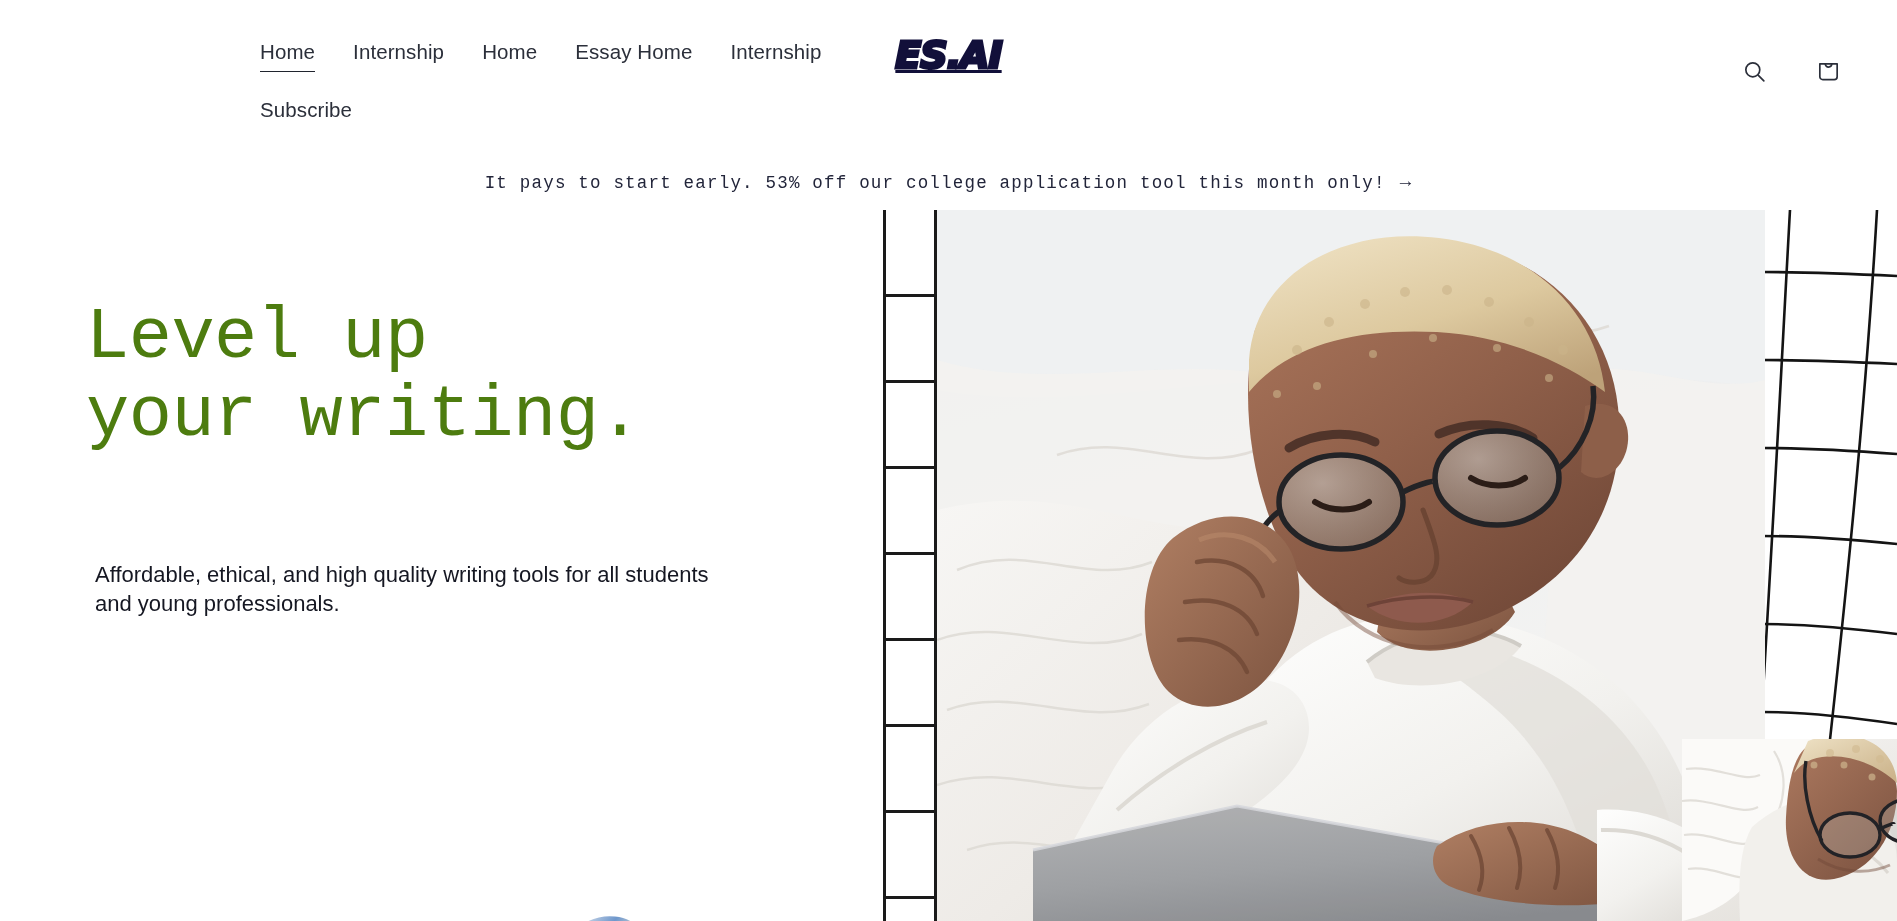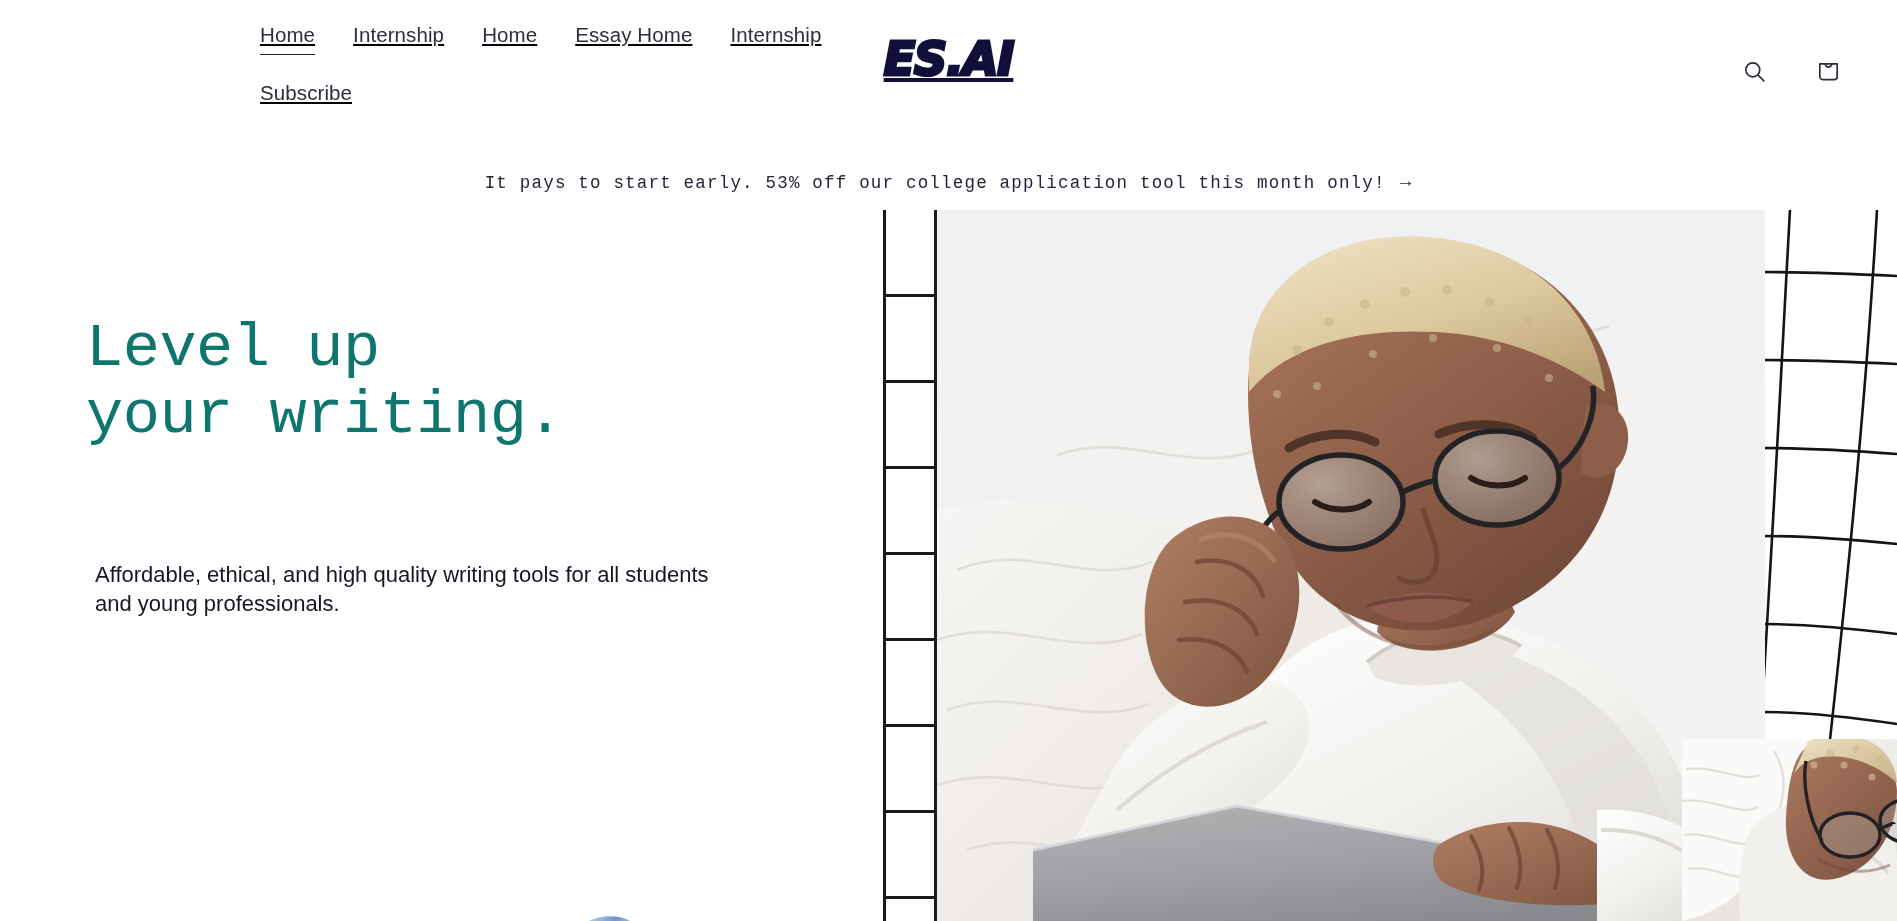--- a/index.html
+++ b/index.html
@@ -26,28 +26,27 @@
     height: 155px;
     background: #ffffff;
     display: flex;
     align-items: flex-start;
     z-index: 40;
   }
 
   .nav {
     position: absolute;
     left: 260px;
-    top: 17px;
+    top: 34px;
     width: 620px;
     display: flex;
     flex-wrap: wrap;
     align-items: flex-start;
     column-gap: 0px;
     row-gap: 10px;
-    text-decoration: underline;
   }
 
   .nav-link {
     font-family: "Liberation Sans", sans-serif;
     font-size: 20.5px;
     line-height: 30px;
     color: #2b2f3a;
     text-decoration: none;
     padding: 3px 0 4px 0;
     margin-right: 38px;
@@ -59,21 +58,21 @@
     border-bottom: 1.6px solid #20242e;
   }
   .nav-row-2 { flex-basis: 100%; height: 0; }
 
   .logo {
     position: absolute;
     left: 50%;
     top: 36px;
     transform: translateX(-50%);
     font-family: "DejaVu Sans", sans-serif;
-    font-size: 46px;
+    font-size: 38px;
     font-weight: 700;
     letter-spacing: -1px;
     color: #12103a;
     line-height: 1;
     white-space: nowrap;
     -webkit-text-stroke: 3.2px #12103a;
     paint-order: stroke fill;
     font-style: italic;
     filter: blur(0.25px);
   }
@@ -140,26 +139,26 @@
     left: 0; top: 0;
     width: 883px;
     height: 711px;
     background: #ffffff;
     z-index: 10;
   }
 
   .hero-title {
     position: absolute;
     left: 86px;
-    top: 106px;
+    top: 90px;
     font-family: "Liberation Mono", "DejaVu Sans Mono", monospace;
-    font-size: 62px;
+    font-size: 72px;
     line-height: 1.08;
     letter-spacing: -0.5px;
-    color: #0f766e;
+    color: #4d7c0f;
     font-weight: 400;
     white-space: pre-line;
   }
 
   .hero-sub {
     position: absolute;
     left: 95px;
     top: 350px;
     width: 640px;
     font-family: "Liberation Sans", sans-serif;

